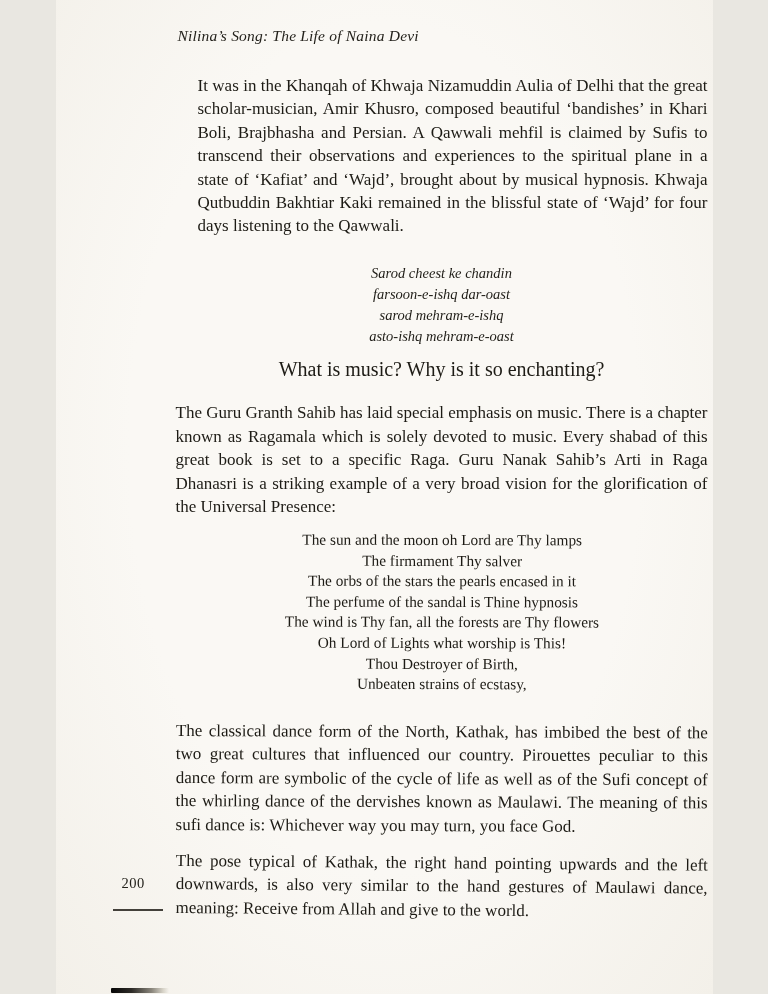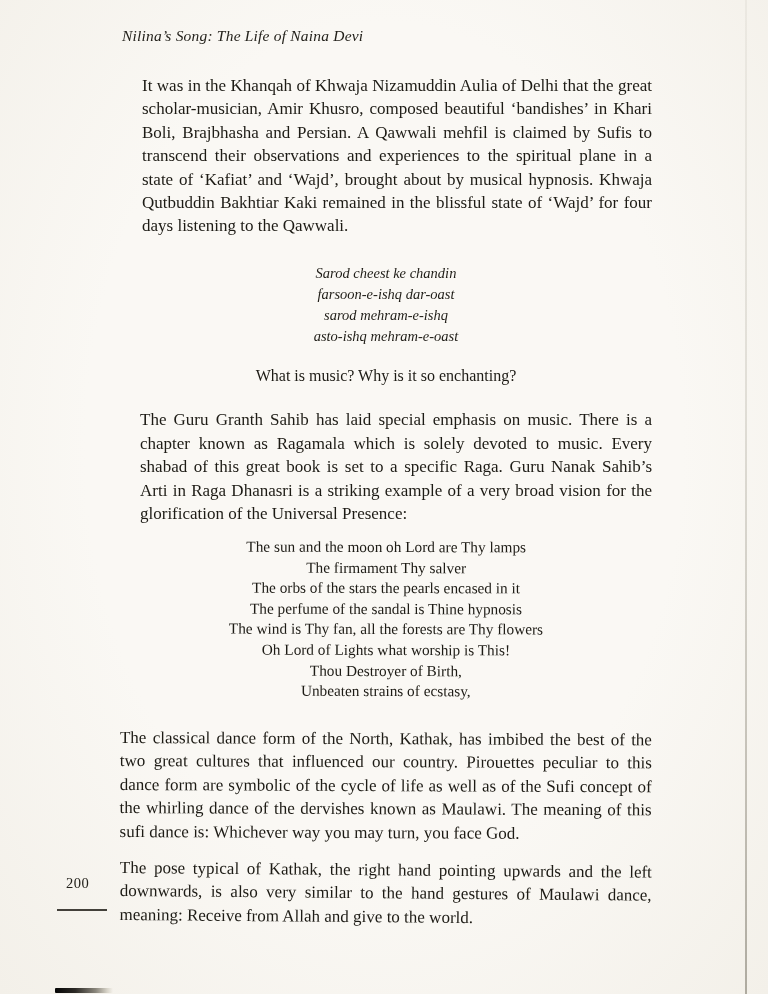--- a/index.html
+++ b/index.html
@@ -1,18 +1,18 @@
 <!DOCTYPE html>
 <html><head>
 <meta charset="utf-8">
 <style>
   html, body { margin: 0; padding: 0; background: #e9e7e1; }
   .page {
     position: relative;
-    width: 768px;
+    width: 657px;
     height: 994px;
     margin: 0 auto;
     background: #f8f6f1;
     background-image: radial-gradient(ellipse at 50% 45%, #faf8f4 55%, #f3f0e9 100%);
     color: #1d1b15;
     font-family: "Liberation Serif", "DejaVu Serif", serif;
     overflow: hidden;
   }
   .running-header {
     position: absolute;
@@ -30,35 +30,35 @@
     width: 532px;
   }
   .body-para {
     margin: 0;
     font-size: 17px;
     line-height: 23.4px;
     text-align: justify;
     color: #1d1b15;
   }
   .para-1 { margin-top: 4px; margin-left: 22px; }
-  .para-2 { margin-top: 21px; margin-left: 20px; }
+  .para-2 { margin-top: 21px; }
   .para-3 { margin-top: 24px; transform: rotate(0.25deg); transform-origin: left top; }
   .para-4 { margin-top: 13px; transform: rotate(0.5deg); transform-origin: left top; }
   .verse { text-align: center; }
   .verse div { white-space: nowrap; }
   .verse-persian {
     margin-top: 25px;
     font-style: italic;
     font-size: 14.5px;
     line-height: 21px;
     color: #1f1d17;
   }
   .verse-translation {
-    margin-top: 18px;
-    font-size: 16px;
+    margin-top: 11px;
+    font-size: 20px;
     line-height: 22.5px;
   }
   .verse-arti {
     margin-top: 12px;
     font-size: 15.3px;
     line-height: 20.6px;
     transform: rotate(0.15deg);
   }
   .page-number {
     position: absolute;

